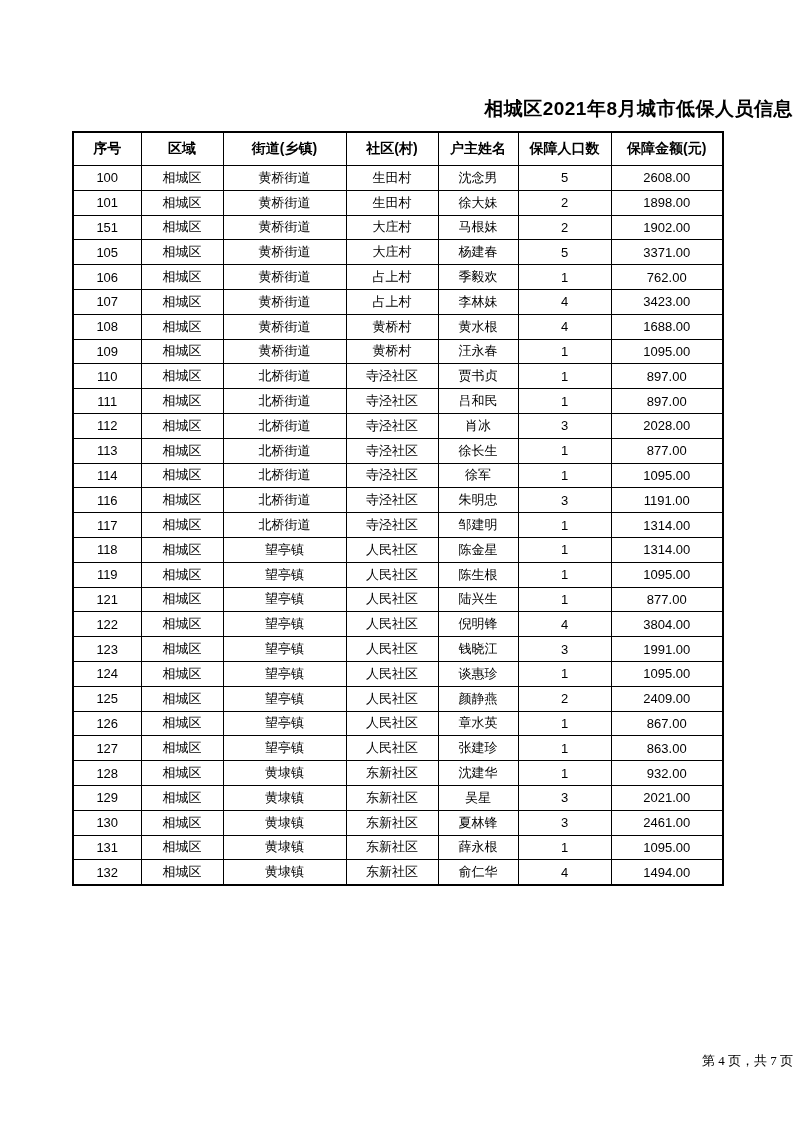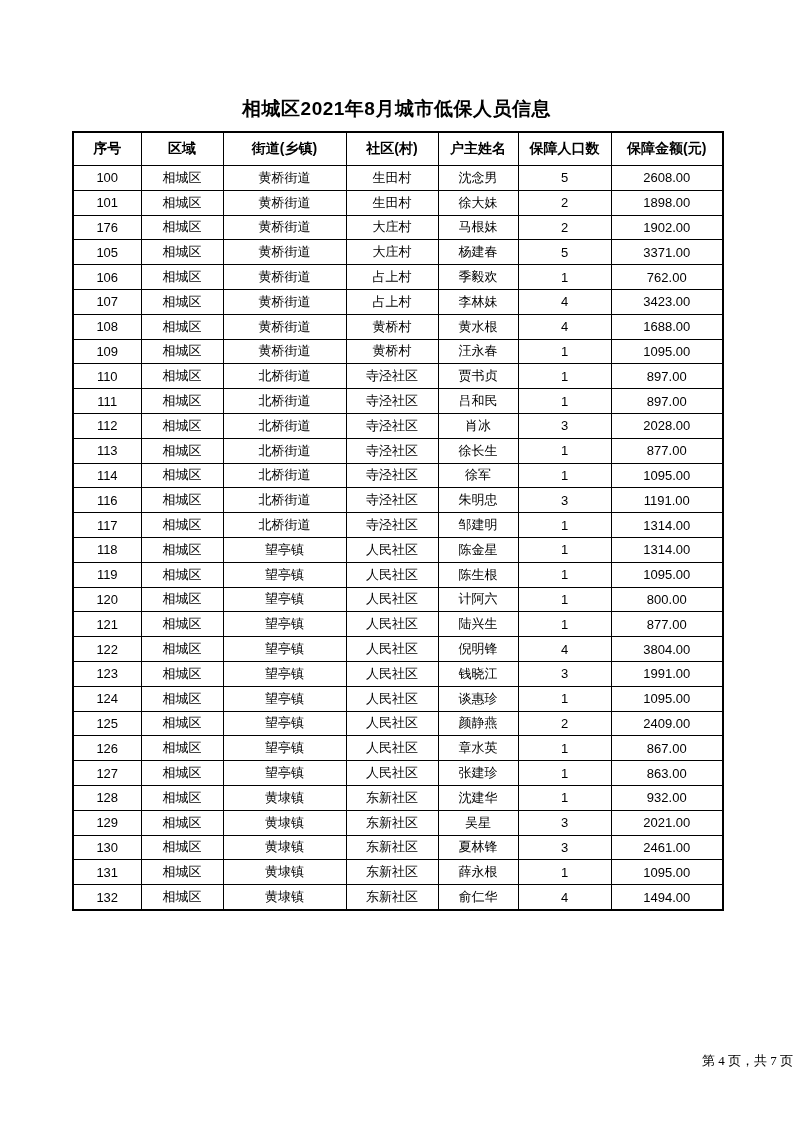--- a/index.html
+++ b/index.html
@@ -15,21 +15,21 @@
     overflow: hidden;
     font-family: "Liberation Sans", sans-serif;
     color: #000000;
   }
   .title {
     position: absolute;
     top: 96px;
     left: 0;
     width: 100%;
     margin: 0;
-    text-align: center;
+    text-align: right;
     font-size: 19px;
     font-weight: bold;
     letter-spacing: 0.5px;
     color: #000000;
   }
   table.main-table {
     position: absolute;
     top: 131px;
     left: 72px;
     width: 650px;
@@ -108,21 +108,21 @@
         <tr>
           <td>101</td>
           <td>相城区</td>
           <td>黄桥街道</td>
           <td>生田村</td>
           <td>徐大妹</td>
           <td>2</td>
           <td>1898.00</td>
         </tr>
         <tr>
-          <td>176</td>
+          <td>151</td>
           <td>相城区</td>
           <td>黄桥街道</td>
           <td>大庄村</td>
           <td>马根妹</td>
           <td>2</td>
           <td>1902.00</td>
         </tr>
         <tr>
           <td>105</td>
           <td>相城区</td>
@@ -243,29 +243,20 @@
         <tr>
           <td>119</td>
           <td>相城区</td>
           <td>望亭镇</td>
           <td>人民社区</td>
           <td>陈生根</td>
           <td>1</td>
           <td>1095.00</td>
         </tr>
         <tr>
-          <td>120</td>
-          <td>相城区</td>
-          <td>望亭镇</td>
-          <td>人民社区</td>
-          <td>计阿六</td>
-          <td>1</td>
-          <td>800.00</td>
-        </tr>
-        <tr>
           <td>121</td>
           <td>相城区</td>
           <td>望亭镇</td>
           <td>人民社区</td>
           <td>陆兴生</td>
           <td>1</td>
           <td>877.00</td>
         </tr>
         <tr>
           <td>122</td>

